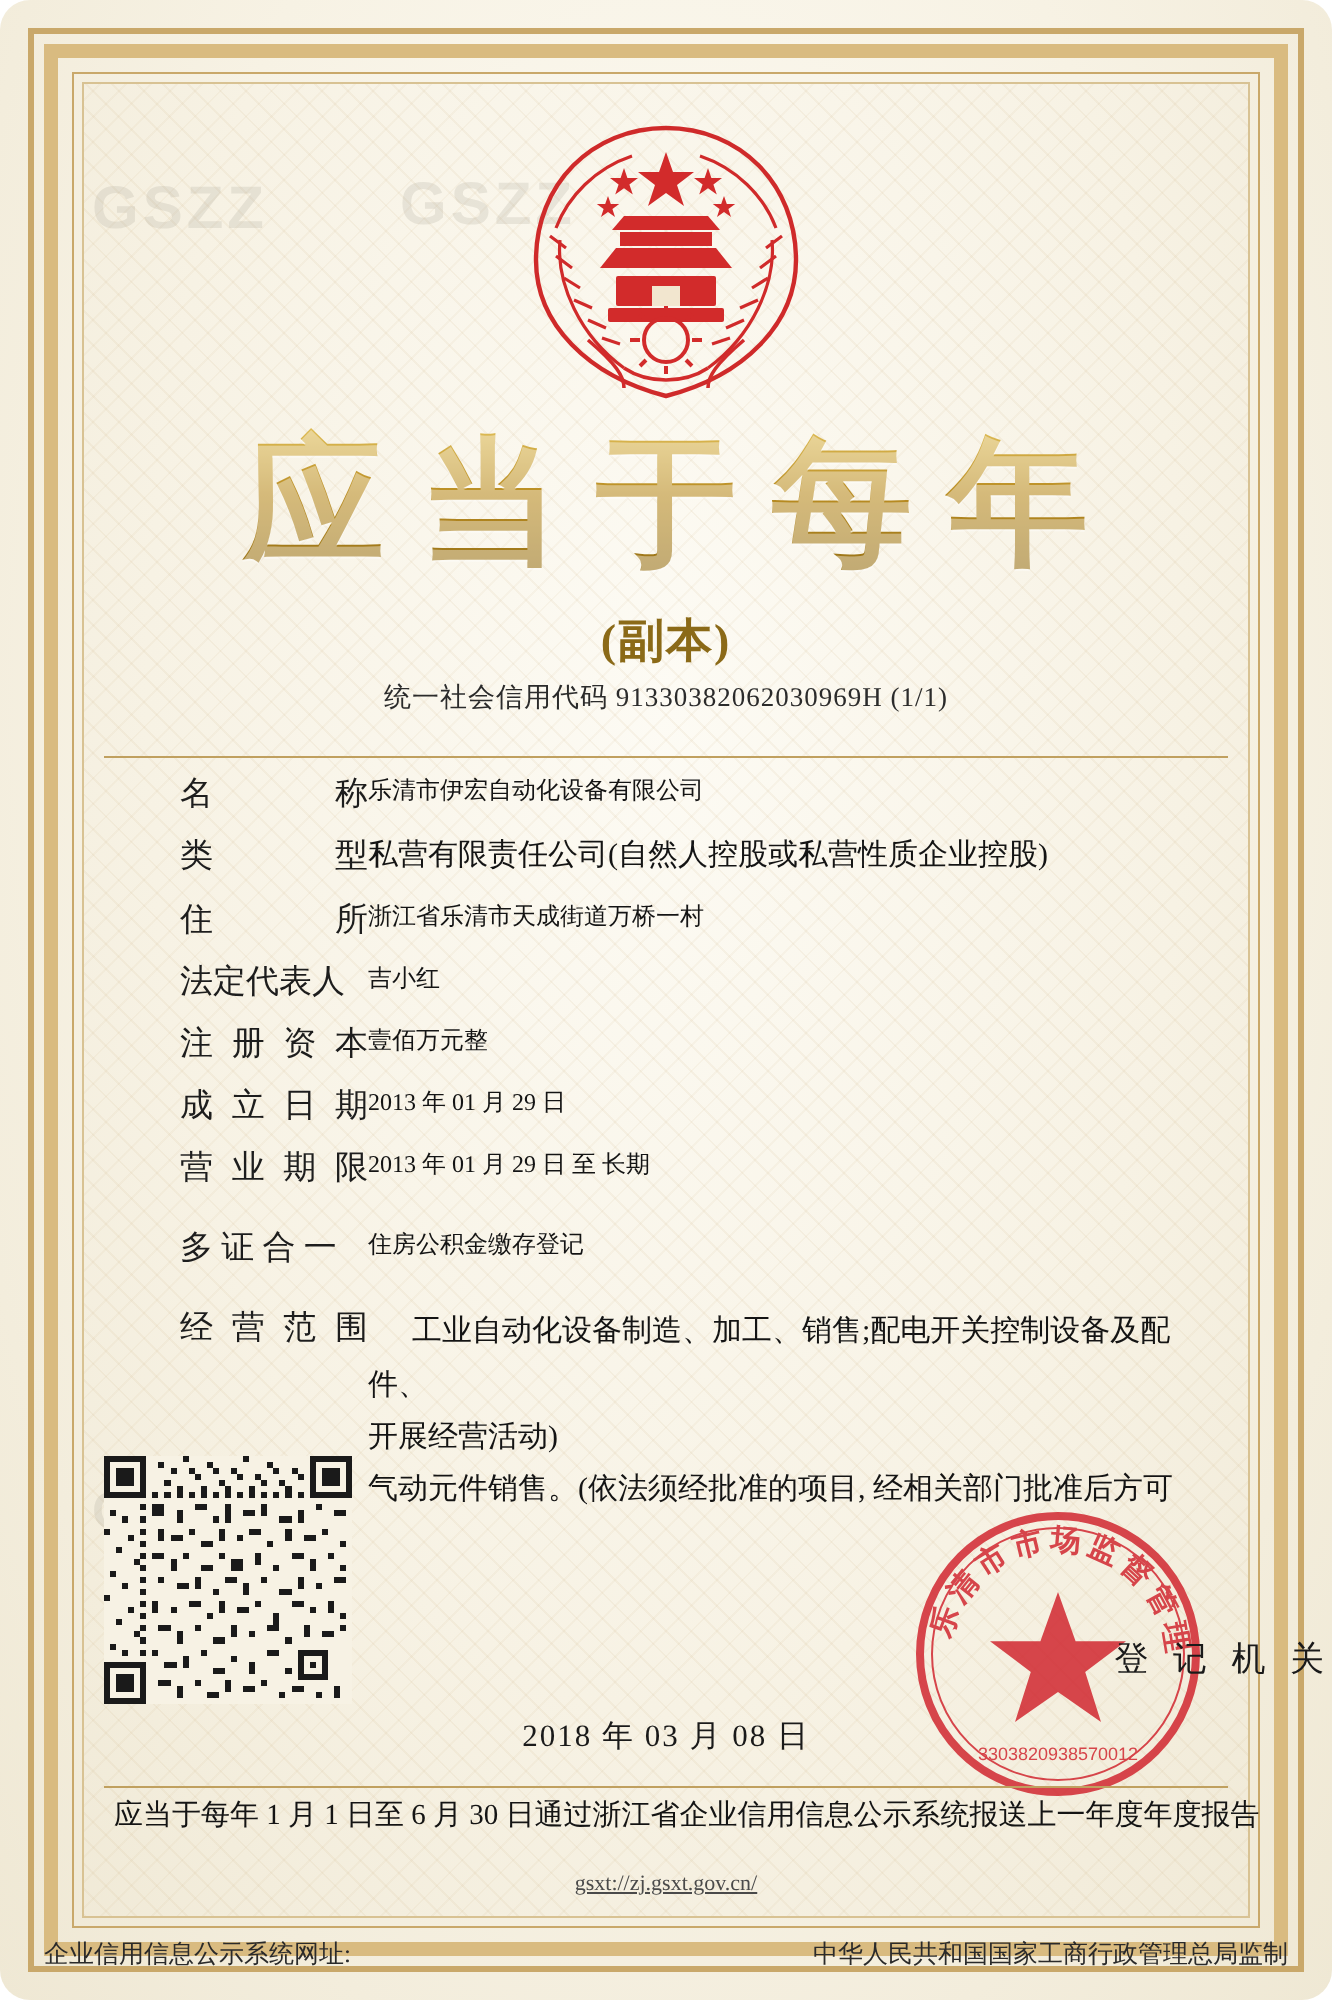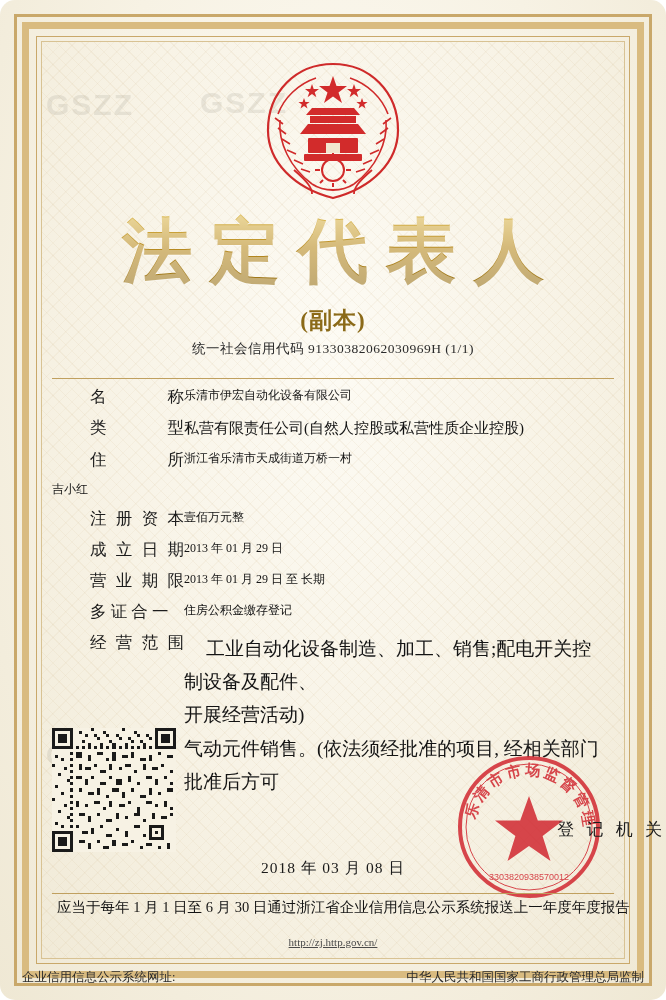--- a/index.html
+++ b/index.html
@@ -160,23 +160,23 @@
   }
   .label.tight { letter-spacing: 0; }
   .label span { display: inline-block; }
   .value {
     font-size: 12px;
     color: #141414;
     line-height: 1.55;
     flex: 1;
   }
   .value.small { font-size: 15px; }
-  .row.gap { }
+  .row.gap { margin-top: 18px; }
   .scope-value {
-    font-size: 19px;
+    font-size: 15px;
     line-height: 1.75;
     text-indent: 22px;
     padding-right: 6px;
   }
   .scope-value div { text-indent: 0; }
   .scope-value div:first-child { text-indent: 22px; }
 
   
   .qr {
     position: absolute;
@@ -310,21 +310,21 @@
       </g>
 
       <g stroke="#d22b2b" stroke-width="1.8" fill="none">
         <path d="M44 112 C 58 124, 62 130, 62 136"></path>
         <path d="M122 112 C 108 124, 104 130, 104 136"></path>
         <path d="M62 126 C 74 134, 92 134, 104 126"></path>
       </g>
     </svg>
   </div>
 
-  <div class="title">法定代表人</div>
+  <div class="title">应当于每年</div>
   <div class="subtitle">(副本)</div>
   <div class="credit-code">统一社会信用代码  91330382062030969H  (1/1)</div>
 
   <div class="rule rule-top"></div>
 
   <div class="fields">
 
     <div class="row">
       <div class="label">
         <span>名</span>
@@ -343,20 +343,23 @@
 
     <div class="row">
       <div class="label">
         <span>住</span>
         <span>所</span>
       </div>
       <div class="value">浙江省乐清市天成街道万桥一村</div>
     </div>
 
     <div class="row">
+      <div class="label tight">
+        <span>法定代表人</span>
+      </div>
       <div class="value">吉小红</div>
     </div>
 
     <div class="row">
       <div class="label">
         <span>注</span>
         <span>册</span>
         <span>资</span>
         <span>本</span>
       </div>
@@ -616,18 +619,18 @@
       </g>
     </svg>
   </div>
 
   <div class="registry">登 记 机 关</div>
   <div class="issue-date">2018 年 03 月 08 日</div>
 
   <div class="rule rule-bottom"></div>
 
   <div class="notice">应当于每年 1 月 1 日至 6 月 30 日通过浙江省企业信用信息公示系统报送上一年度年度报告</div>
-  <div class="url">http://zj.http.gov.cn/</div>
+  <div class="url">gsxt://zj.gsxt.gov.cn/</div>
 
   <div class="footer-left">企业信用信息公示系统网址:</div>
   <div class="footer-right">中华人民共和国国家工商行政管理总局监制</div>
 
 </div>
 
 </body></html>

